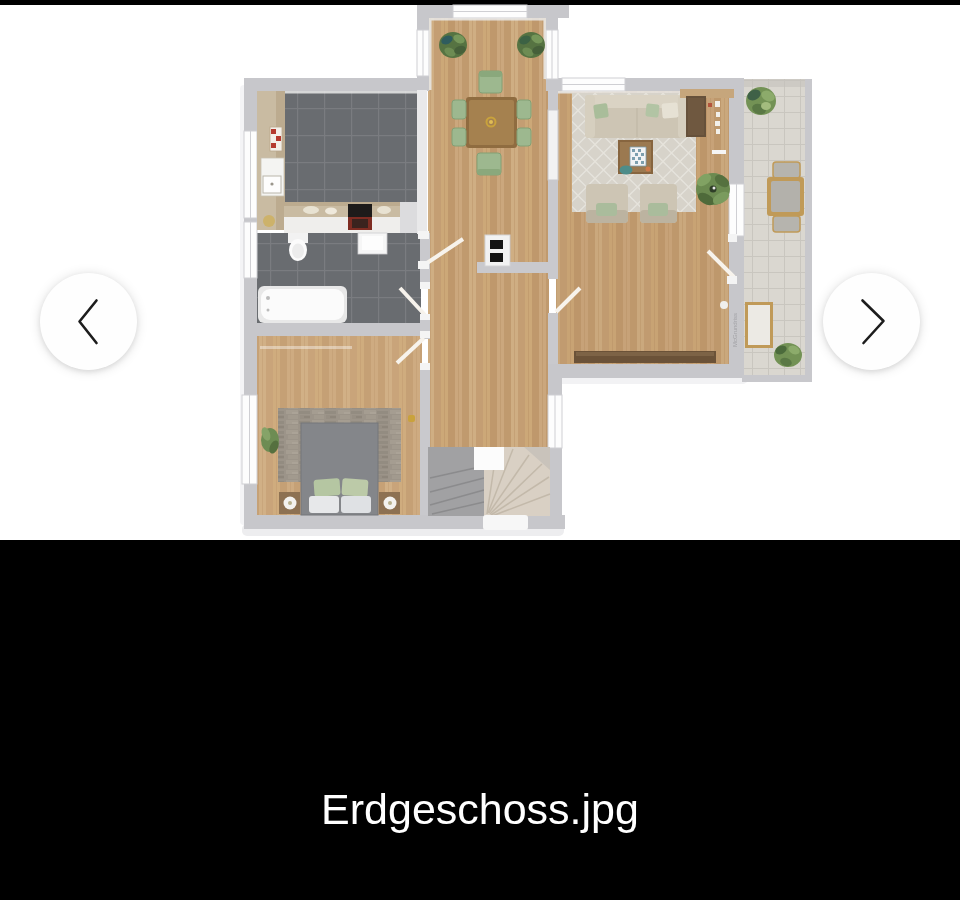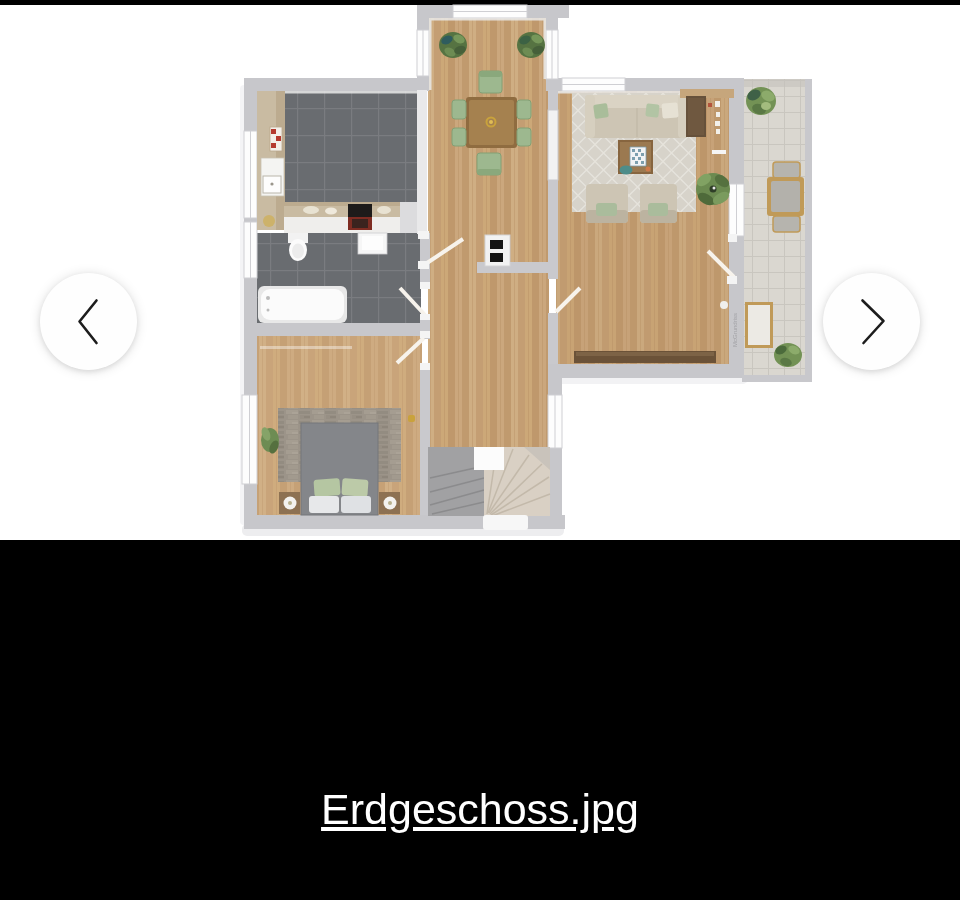--- a/index.html
+++ b/index.html
@@ -1,21 +1,21 @@
 <!DOCTYPE html>
 <html><head>
 <meta charset="utf-8">
 <style>
   html,body{margin:0;padding:0;background:#fff;width:960px;height:900px;overflow:hidden;
     font-family:"Liberation Sans", sans-serif;}
   #stage{position:relative;width:960px;height:900px;background:#ffffff;}
   #topbar{position:absolute;left:0;top:0;width:960px;height:5px;background:#000;}
   #bottombar{position:absolute;left:0;top:540px;width:960px;height:360px;background:#000;}
   #caption{position:absolute;left:0;top:785px;width:960px;text-align:center;
-    color:#ffffff;font-size:43px;letter-spacing:0px;text-decoration:underline;}
+    color:#ffffff;font-size:43px;letter-spacing:0px;}
   .navbtn{position:absolute;width:97px;height:97px;border-radius:50%;background:#fefefe;
     box-shadow:0 1px 12px rgba(0,0,0,0.13),0 2px 5px rgba(0,0,0,0.08);}
 </style>
 </head>
 <body>
 <div id="stage">
 
   <div id="topbar"></div>
 
   <svg id="plan" width="960" height="540" viewBox="0 0 960 540" style="position:absolute;left:0;top:0;filter:blur(0.4px);">

